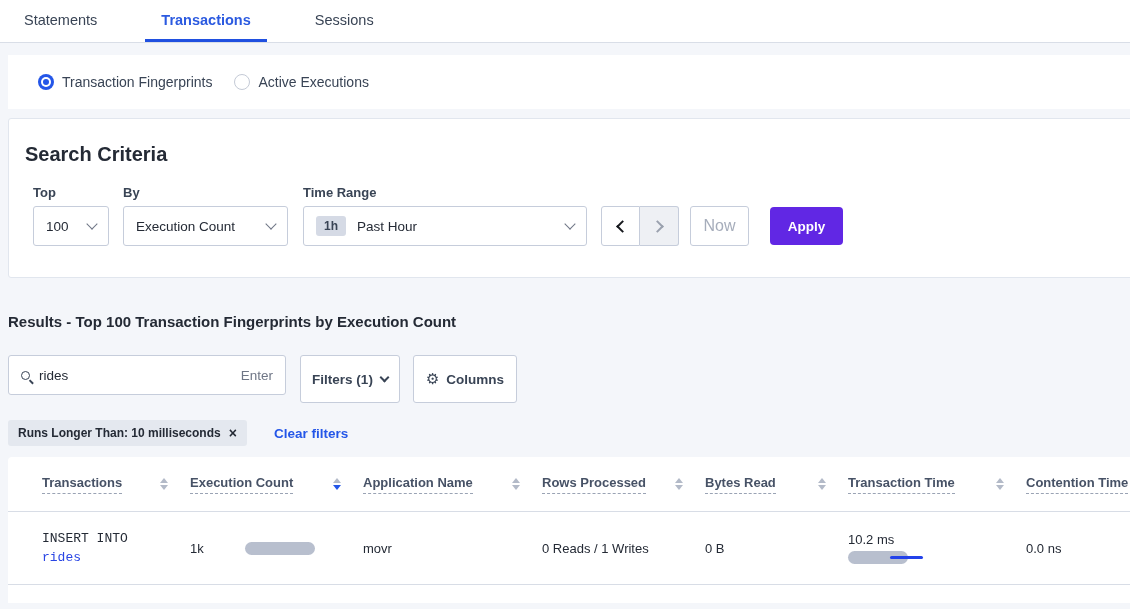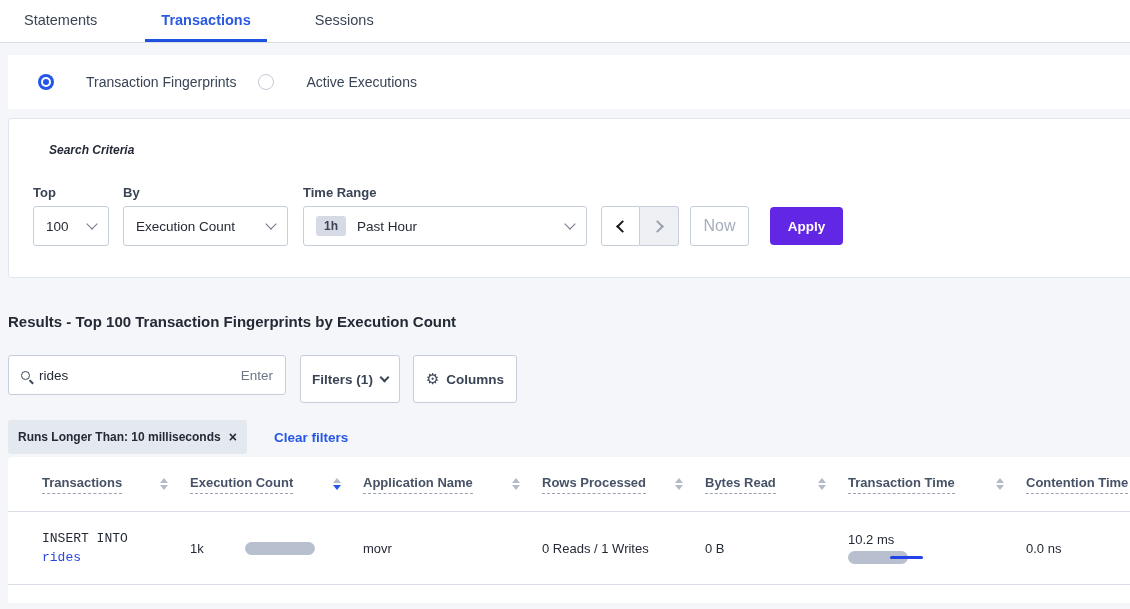--- a/index.html
+++ b/index.html
@@ -23,26 +23,26 @@
   .radiobar{ position:absolute; left:8px; top:55px; width:1492px; height:54px;
     background:#fff; display:flex; align-items:center; padding-left:30px; }
   .radio-opt{ display:flex; align-items:center; margin-right:22px; cursor:pointer; }
   .radio-circle{ width:16px; height:16px; border-radius:50%; margin-right:8px;
     border:1px solid #c4cad6; background:#fff; position:relative; }
   .radio-circle.on{ border:none; background:#2456e8; }
   .radio-circle.on::before{ content:""; position:absolute; left:3px; top:3px;
     width:10px; height:10px; border-radius:50%; background:#fff; }
   .radio-circle.on::after{ content:""; position:absolute; left:5px; top:5px;
     width:6px; height:6px; border-radius:50%; background:#2456e8; }
-  .radio-label{ font-size:14px; color:#394455;margin-left:24px; }
+  .radio-label{ font-size:14px; color:#394455; }
 
   
   .card-search{ position:absolute; left:8px; top:118px; width:1492px; height:160px;
     background:#fff; border:1px solid #e1e6ee; border-radius:3px; }
-  .sc-title{ position:absolute; left:40px; top:24px; font-size:12px; font-weight:bold; color:#242a35;font-style:italic; }
+  .sc-title{ position:absolute; left:16px; top:24px; font-size:20px; font-weight:bold; color:#242a35; }
   .sc-form{ position:absolute; left:24px; top:66px; display:flex; align-items:flex-end; }
   .field{ display:flex; flex-direction:column; }
   .field-label{ font-size:13px; font-weight:bold; color:#394455; margin-bottom:6px; }
   .selectbox{ height:40px; border:1px solid #c6cddb; border-radius:3px; background:#fff;
     display:flex; align-items:center; padding:0 12px; font-size:13.5px; color:#242a35; cursor:pointer; }
   .selectbox .grow{ flex:1; }
   .sel-top{ width:76px; margin-right:14px; }
   .sel-by{ width:165px; margin-right:15px; }
   .sel-time{ width:284px; margin-right:14px; }
   .badge-1h{ background:#d5dae5; border-radius:3px; font-size:12px; font-weight:bold;
@@ -80,21 +80,21 @@
     display:flex; align-items:center; justify-content:center; font-size:13.5px; font-weight:bold;
     color:#394455; cursor:pointer; }
   .filters-btn{ width:100px; margin-right:13px; }
   .columns-btn{ width:104px; }
   .chev-sm{ width:7px; height:7px; border-right:2px solid #394455; border-bottom:2px solid #394455;
     transform:rotate(45deg); margin-left:8px; margin-top:-3px; }
   .gear{ font-size:15px; margin-right:7px; color:#394455; font-family:"DejaVu Sans", sans-serif; }
 
   
   .chip-row{ position:absolute; left:8px; top:420px; display:flex; align-items:center; }
-  .chip{ background:#e4e8ef; border-radius:3px; height:34px; display:flex; align-items:center;
+  .chip{ background:#e4e8ef; border-radius:3px; height:26px; display:flex; align-items:center;
     padding:0 10px; font-size:12px; font-weight:bold; color:#242a35;justify-content:space-between; }
   .chip-x{ margin-left:8px; font-size:14px; font-weight:bold; cursor:pointer; line-height:1; }
   .clear-link{ margin-left:27px; font-size:13.5px; font-weight:bold; color:#2456e8; cursor:pointer; }
 
   
   .table-card{ position:absolute; left:8px; top:457px; width:1492px; height:146px;
     background:#fff; border-radius:4px 4px 0 0; }
   .thead{ display:flex; height:55px; align-items:center; padding-left:34px;
     border-bottom:1px solid #d8dde6; }
   .th{ display:flex; align-items:center; flex:none; }

